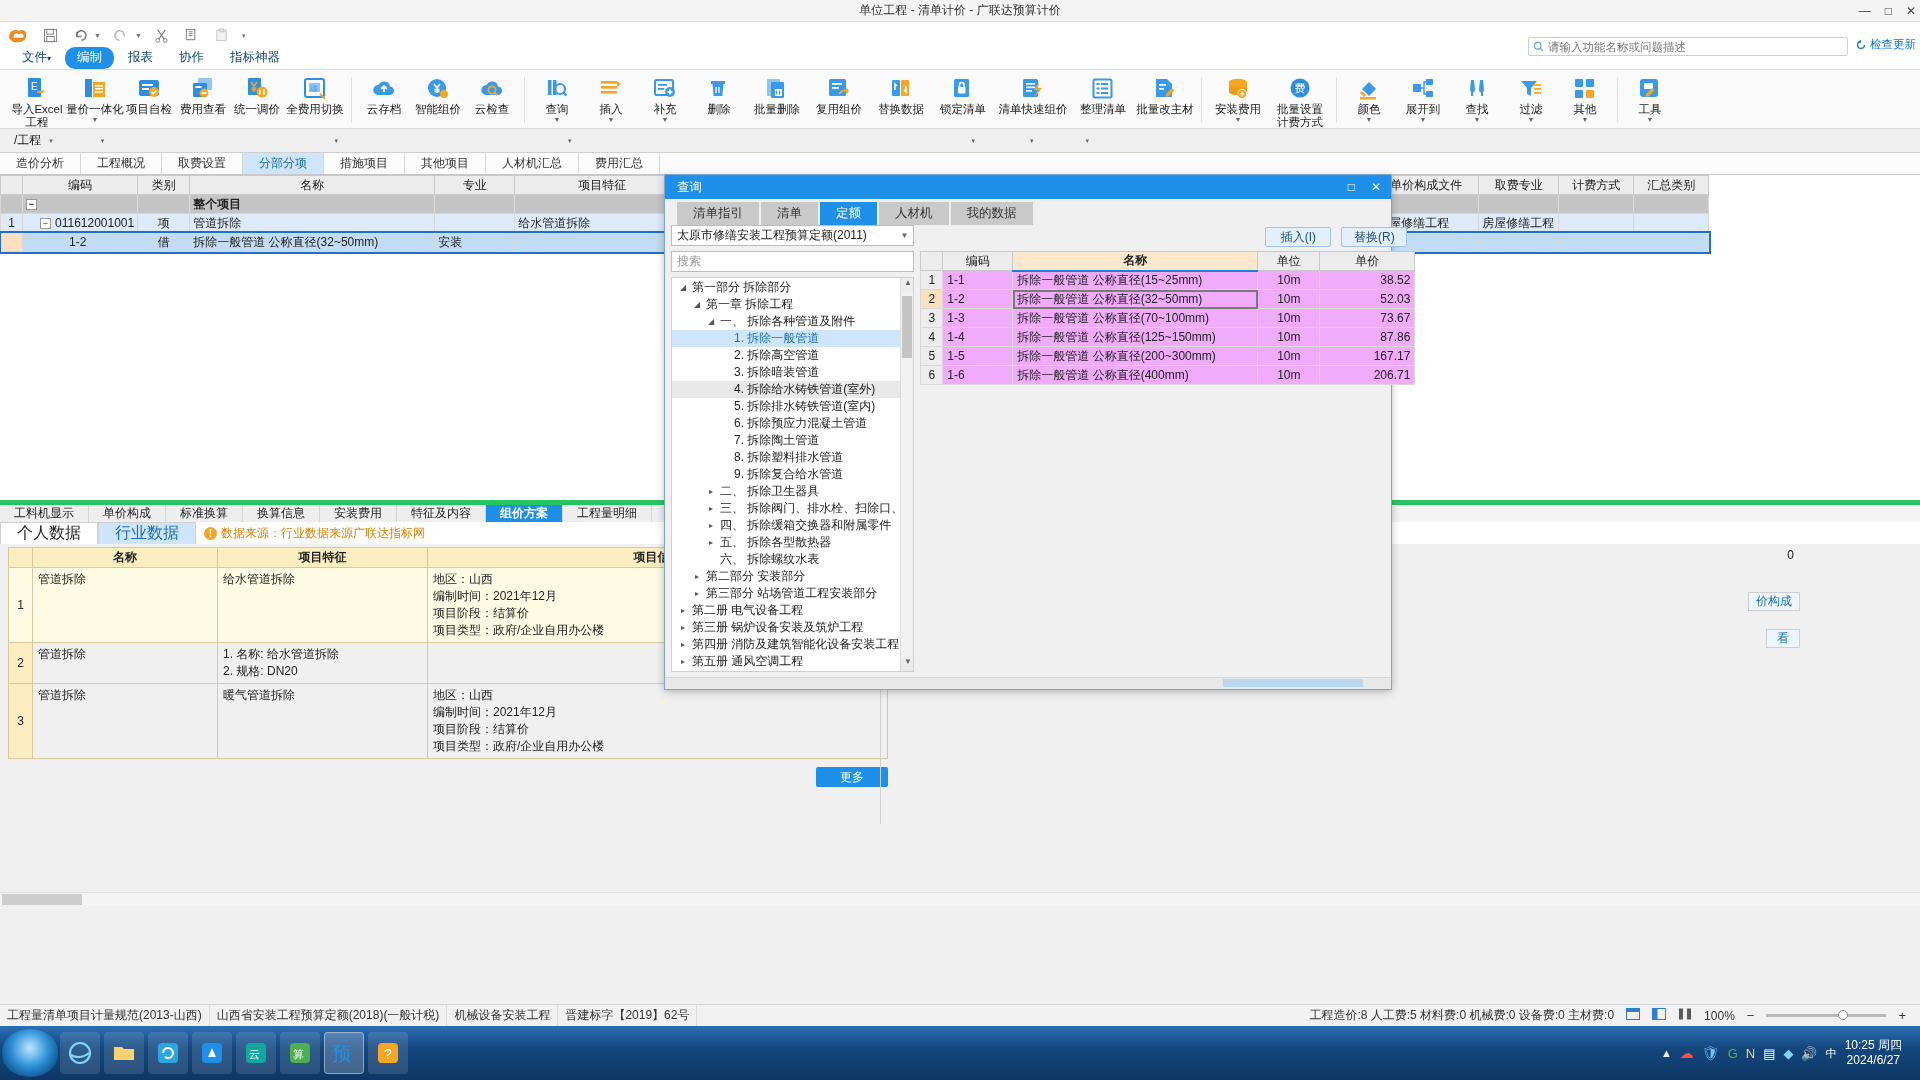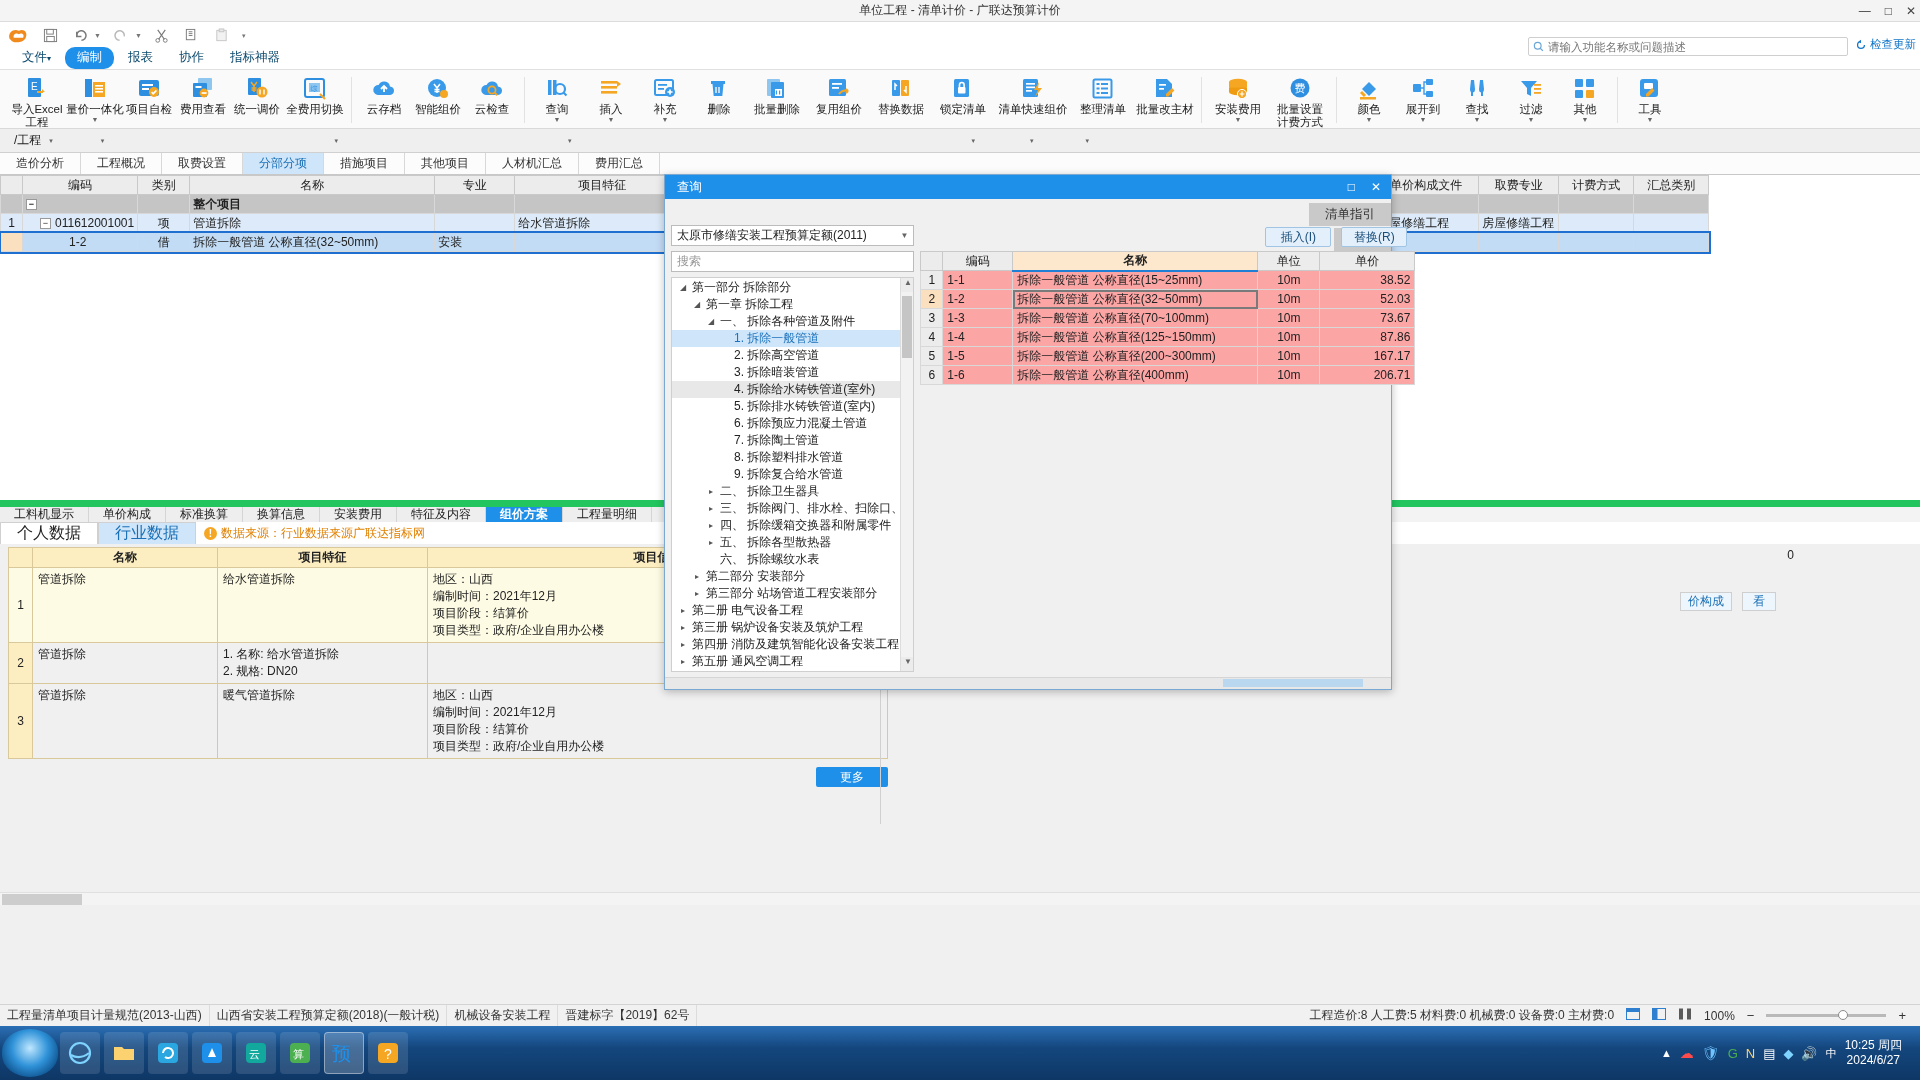--- a/index.html
+++ b/index.html
@@ -66,21 +66,21 @@
   tr.r1 td { background:#dceaf9; }
   tr.r2 td { background:#c3dcf5; }
   tr.r2 { outline:2px solid #1e6fd0; }
   td.num { text-align:right; }
   td.ctr { text-align:center; }
   .rowhdr { background:#ececec; text-align:center; width:22px; }
   .rowhdr.cur { background:#fbe0bf; }
 
   
   .bottomtabs { height:22px; background:#f3f3f3; display:flex; align-items:stretch;
-      border-top:7px solid #22c55e; }
+      border-top:5px solid #22c55e; }
   .bottomtabs .bt { padding:0 14px; display:flex; align-items:center; font-size:12px; color:#222;
       border-right:1px solid #d5d5d5; background:#eeeeee; }
   .bottomtabs .bt.active { background:#1e90ea; color:#fff; font-weight:bold; }
   .srcrow { height:22px; display:flex; align-items:stretch; background:#fff; }
   .srcrow .sb { padding:0 16px; display:flex;align-items:center; font-size:16px; border:1px solid #d0d0d0;
      border-bottom:0; background:#fff; }
   .srcrow .sb.active { background:#cfe6fa; color:#1a6fb5; }
   .srcnote { display:flex; align-items:center; gap:4px; font-size:12px; color:#e08000; padding-left:8px; }
   .bang { width:13px;height:13px;border-radius:50%; background:#f5a623; color:#fff; font-size:10px;
      display:flex;align-items:center;justify-content:center; font-weight:bold; }
@@ -94,21 +94,21 @@
 
   .morebtn { width:72px;height:20px; background:#1e90ea; color:#fff; font-size:12px;
      display:flex;align-items:center;justify-content:center; border-radius:2px; }
 
   
   .dlg { position:absolute; left:664px; top:174px; width:728px; height:516px;
      background:#f0f0f0; border:1px solid #7aa8d0; box-shadow:0 2px 8px rgba(0,0,0,.25); }
   .dlg .dhead { height:24px; background:#1e90ea; display:flex; align-items:center;
      padding-left:12px; color:#fff; font-size:12.5px; justify-content:space-between; }
   .dlg .dhead .dbtns { display:flex; gap:16px; padding-right:10px; font-size:12px; }
-  .dtabs { height:26px; display:flex; align-items:flex-end; padding:4px 0 0 12px; gap:2px;flex-direction:column; }
+  .dtabs { height:26px; display:flex; align-items:flex-end; padding:4px 0 0 12px; gap:2px; }
   .dtabs .dt1 { padding:3px 16px; font-size:12.5px; background:#c9c9c9; color:#333; }
   .dtabs .dt1.active { background:#1e90ea; color:#fff; }
   .dbody { display:flex; padding:0 6px; gap:6px; }
   .leftpane { width:253px; }
   .selwrap { height:21px; border:1px solid #bcbcbc; background:#fff; display:flex; align-items:center;
       justify-content:space-between; padding:0 5px; font-size:12px; }
   .srchinput { margin-top:5px; height:21px; border:1px solid #bcbcbc; background:#fff;
       display:flex; align-items:center; padding:0 5px; font-size:12px; color:#999; }
   .tree { margin-top:5px; height:395px; border:1px solid #cfcfcf; background:#fff; overflow:hidden;
       position:relative; }
@@ -123,21 +123,21 @@
       color:#666; background:#ececec; }
 
   .rightpane { flex:1; }
   .rtoolbar { display:flex; justify-content:flex-end; gap:10px; padding:2px 8px 4px 0; }
   .rbtn { width:66px;height:20px; border:1px solid #9fc4e4; background:#e3f0fb; color:#1a4e7a;
      display:flex;align-items:center;justify-content:center; font-size:12px; border-radius:2px; }
   table.dres { border-collapse:collapse; table-layout:fixed; width:100%; }
   table.dres th { background:#ececec; border:1px solid #c9c9c9; font-size:12px; font-weight:normal;
      height:19px; }
   table.dres th.nm { background:#fde8ce; font-weight:bold; border-bottom:2px solid #1e7fd4; }
-  table.dres td { border:1px solid #d8d8d8; font-size:12px; height:19px; padding:0 4px; background:#fca5a5; }
+  table.dres td { border:1px solid #d8d8d8; font-size:12px; height:19px; padding:0 4px; background:#f0abfc; }
   table.dres td.ix { background:#ececec; text-align:center; }
   table.dres tr.cur td.ix { background:#fbe0bf; }
   table.dres tr.cur td.nmcell { outline:2px solid #7a7a7a; outline-offset:-2px; }
   table.dres td.r { text-align:right; }
   table.dres td.c { text-align:center; }
   .dlgfoot { position:absolute; bottom:0; left:0; right:0; height:12px; background:#e8e8e8;
      border-top:1px solid #d5d5d5; }
   .hscroll { position:absolute; bottom:2px; left:228px; width:720px; height:8px; }
   .hscroll .hthumb { width:140px; height:8px; background:#b9d7ef; margin-left:330px; }
   .mp { width:38px;height:19px; border:1px solid #cfcfcf; background:#eef6fd; color:#1a6fb5;
@@ -770,21 +770,21 @@
         </tr>
       </tbody>
   </table>
 
   <div style="width:880px; margin-left:8px; display:flex; justify-content:flex-end; margin-top:8px;">
     <div class="morebtn">更多</div>
   </div>
 
   <div style="position:absolute; right:120px; top:48px; width:120px;">
     <div style="text-align:right; font-size:12px; padding-right:6px;">0</div>
-    <div style="margin-top:26px; display:flex; align-items:flex-end; gap:10px;">
+    <div style="margin-top:26px; display:flex; flex-direction:column; align-items:flex-end; gap:10px;">
       <div class="mp" style="width:52px">价构成</div>
       <div class="mp" style="width:34px">看</div>
     </div>
   </div>
 
   <div style="position:absolute; left:0; right:0; bottom:-118px; height:13px; background:#f4f4f4; border-top:1px solid #e0e0e0;">
     <div style="width:80px;height:11px;background:#cdcdcd;margin-left:2px;margin-top:1px;"></div>
   </div>
 </div>
 

